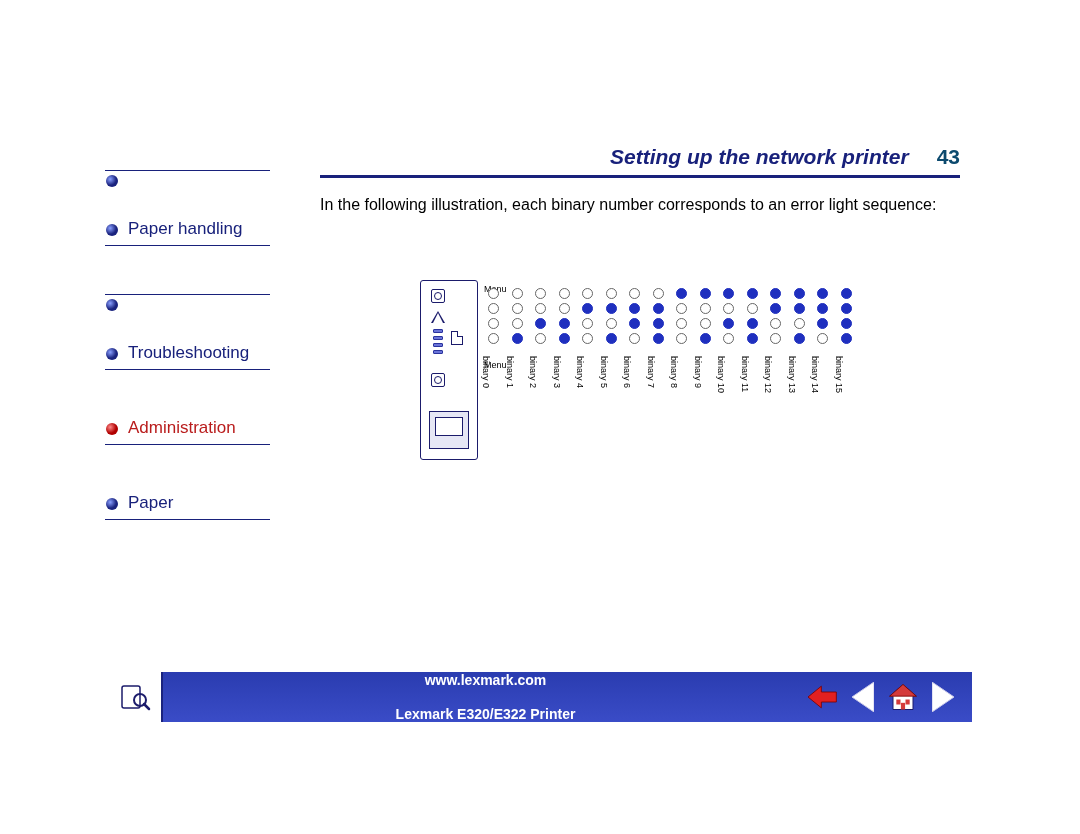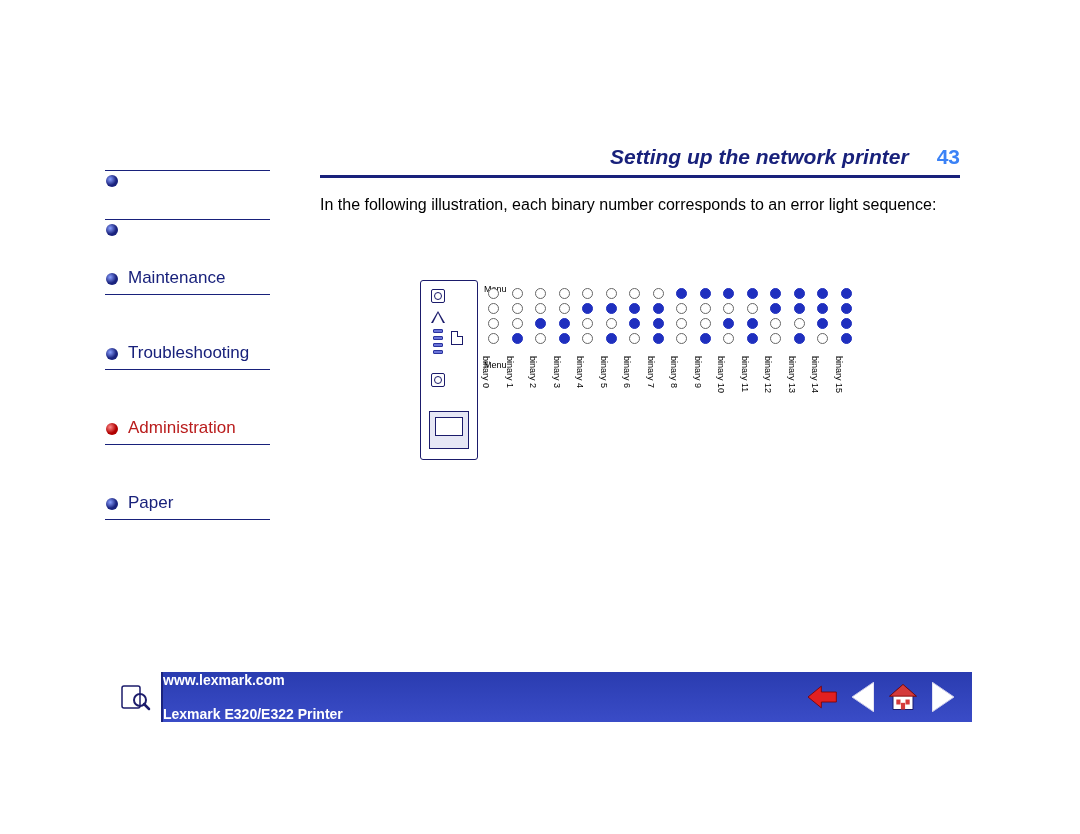--- a/index.html
+++ b/index.html
@@ -3,21 +3,21 @@
 <meta charset="utf-8">
 <style>
   * { box-sizing: border-box; margin: 0; padding: 0; }
   html, body { width: 1080px; height: 834px; background: #fff; font-family: Arial, Helvetica, sans-serif; }
   .page { position: relative; width: 1080px; height: 834px; }
 
   
   .header { position: absolute; top: 145px; left: 320px; right: 120px; }
   .header-line { display: flex; align-items: baseline; justify-content: flex-end; gap: 28px; font-weight: bold; color: #18217b; }
   .header-title { font-size: 21px; font-style: italic; color: #18217b; }
-  .header-page { font-size: 21px; color: #3b82f6; }
+  .header-page { font-size: 21px; color: #0c4a6e; }
   .header-rule { height: 3px; background: #18217b; margin-top: 6px; width: 100%; }
 
   
   .sidebar { position: absolute; top: 168px; left: 105px; width: 165px; }
   .nav-item { position: relative; margin-bottom: 48px; }
   .nav-label { color: #18217b; font-size: 17px; padding-left: 23px; padding-bottom: 4px; }
   .nav-item.active .nav-label { color: #b91c1c; }
   .nav-rule { height: 1px; background: #18217b; width: 100%; margin-top: 2px; }
   .bullet { position: absolute; left: 0; top: 4px; width: 14px; height: 14px; }
   .bullet svg { width: 14px; height: 14px; display: block; }
@@ -48,21 +48,21 @@
   .binary-grid { position: absolute; top: 28px; left: 68px; }
   .binary-col { position: absolute; top: 0; width: 14px; }
   .light { width: 11px; height: 11px; border-radius: 50%; margin-bottom: 4px; }
   .light.off { border: 1px solid #666; background: #fff; }
   .light.on { background: #1f2fbf; border: 1px solid #1f2fbf; }
   .binary-label { position: absolute; top: 68px; left: 3px; font-size: 9px; color: #000; white-space: nowrap; transform: rotate(90deg); transform-origin: left top; }
 
   
   .footer { position: absolute; left: 108px; right: 108px; bottom: 112px; height: 50px; background: linear-gradient(#2a3cb0, #3a4cc7); display: flex; align-items: center; }
   .footer-search { width: 55px; height: 50px; display: flex; align-items: center; justify-content: center; background: #fff; border-right: 2px solid #1a237e; }
-  .footer-center { flex: 1; text-align: left; color: #fff; }
+  .footer-center { flex: 1; text-align: center; color: #fff; }
   .footer-url { font-size: 14px; font-weight: bold; }
   .footer-model { font-size: 14px; font-weight: bold; margin-top: 18px; }
   .footer-controls { display: flex; align-items: center; gap: 10px; padding-right: 14px; }
   .nav-btn { width: 30px; height: 34px; display: flex; align-items: center; justify-content: center; cursor: pointer; }
 
 </style>
 </head>
 <body>
 
 <div class="page">
@@ -89,29 +89,29 @@
           </svg>
       </span>
       <div class="nav-rule"></div>
     </div>
     <div class="nav-item">
       <span class="bullet">
         <svg viewBox="0 0 14 14">
             <circle cx="7" cy="7" r="6" fill="url(#gb)"></circle>
           </svg>
       </span>
-      <div class="nav-rule"></div>
-    </div>
-    <div class="nav-item">
-      <span class="bullet">
-        <svg viewBox="0 0 14 14">
-            <circle cx="7" cy="7" r="6" fill="url(#gb)"></circle>
-          </svg>
-      </span>
-      <div class="nav-label">Maintenance</div>
+      <div class="nav-label">Paper handling</div>
+      <div class="nav-rule"></div>
+    </div>
+    <div class="nav-item">
+      <span class="bullet">
+        <svg viewBox="0 0 14 14">
+            <circle cx="7" cy="7" r="6" fill="url(#gb)"></circle>
+          </svg>
+      </span>
       <div class="nav-rule"></div>
     </div>
     <div class="nav-item">
       <span class="bullet">
         <svg viewBox="0 0 14 14">
             <circle cx="7" cy="7" r="6" fill="url(#gb)"></circle>
           </svg>
       </span>
       <div class="nav-label">Troubleshooting</div>
       <div class="nav-rule"></div>

